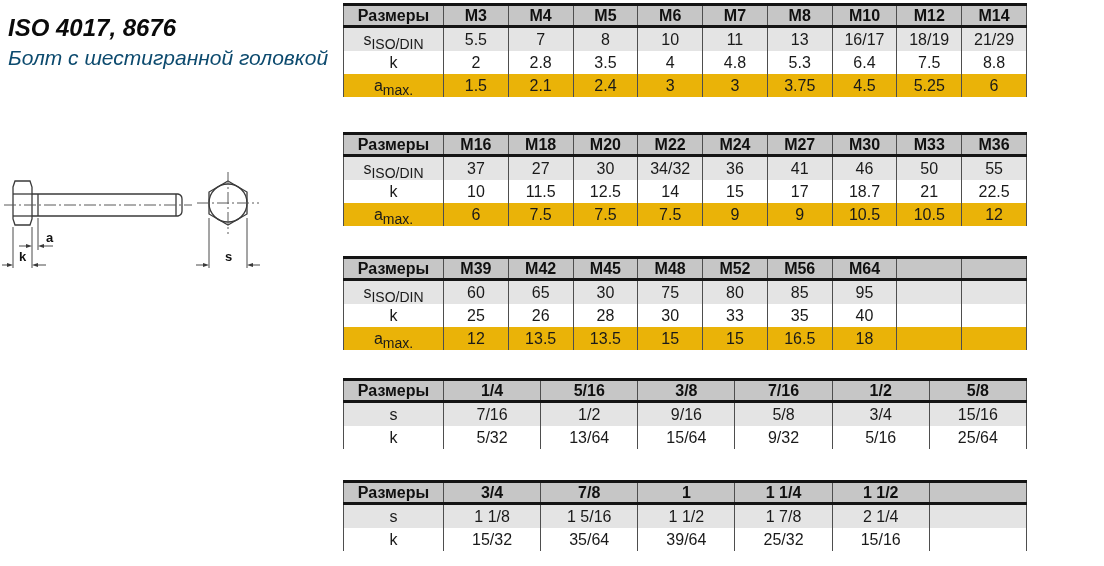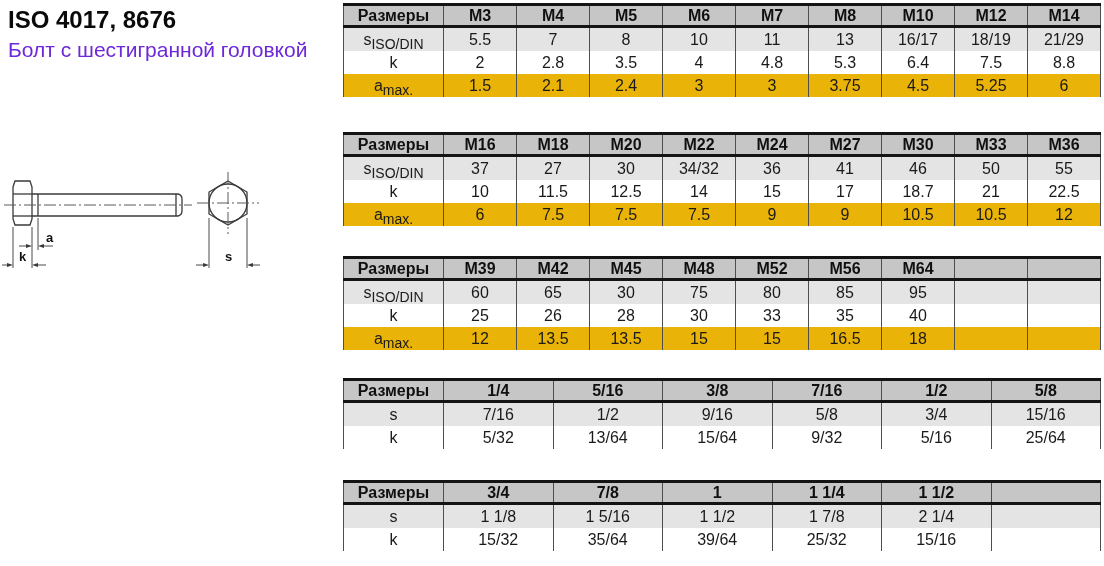--- a/index.html
+++ b/index.html
@@ -1,31 +1,31 @@
 <!DOCTYPE html>
 <html><head>
 <meta charset="utf-8">
 <style>
   html,body{margin:0;padding:0;background:#ffffff;}
   .page{position:relative;width:1104px;height:566px;background:#ffffff;overflow:hidden;
         font-family:"Liberation Sans",sans-serif;color:#111;}
   
-  .title-block{position:absolute;left:8px;top:4px;}
+  .title-block{position:absolute;left:8px;top:12px;font-style:italic;}
   .title-line{font-size:24px;font-weight:700;line-height:31px;letter-spacing:0px;color:#0a0a0a;}
-  .subtitle-line{font-size:21px;font-weight:400;line-height:30px;color:#6d28d9;}
+  .subtitle-line{font-size:21px;font-weight:400;line-height:30px;color:#0c4a6e;}
   .subtitle-line:first-of-type{margin-top:4px;}
   
   .drawing{position:absolute;left:0px;top:160px;}
   .part{stroke:#3a3a3a;stroke-width:1.3;fill:none;}
   .thin{stroke:#4a4a4a;stroke-width:1;fill:none;}
   .cl{stroke:#5a5a5a;stroke-width:1;fill:none;stroke-dasharray:12 3 2 3;}
   .arrow{fill:#3a3a3a;stroke:none;}
   .dimtext{font:700 13px "Liberation Sans",sans-serif;fill:#111;}
   
-  .size-table{position:absolute;left:343px;width:758px;border-collapse:collapse;table-layout:fixed;}
+  .size-table{position:absolute;left:343px;width:684px;border-collapse:collapse;table-layout:fixed;}
   .size-table th,.size-table td{
       padding:0;text-align:center;vertical-align:middle;
       border-left:1px solid #4e4e4e;border-right:1px solid #4e4e4e;
       font-family:"Liberation Sans",sans-serif;overflow:hidden;white-space:nowrap;}
   .size-table thead th{
       background:#c6c6c6;height:19px;line-height:19px;
       border-top:3px solid #141414;border-bottom:3px solid #141414;
       font-size:16px;font-weight:700;color:#101010;}
   .size-table tbody td{height:23px;line-height:23px;font-size:16px;font-weight:400;color:#1a1a1a;}
   .size-table tbody tr:nth-child(1){background:#e4e4e4;}

